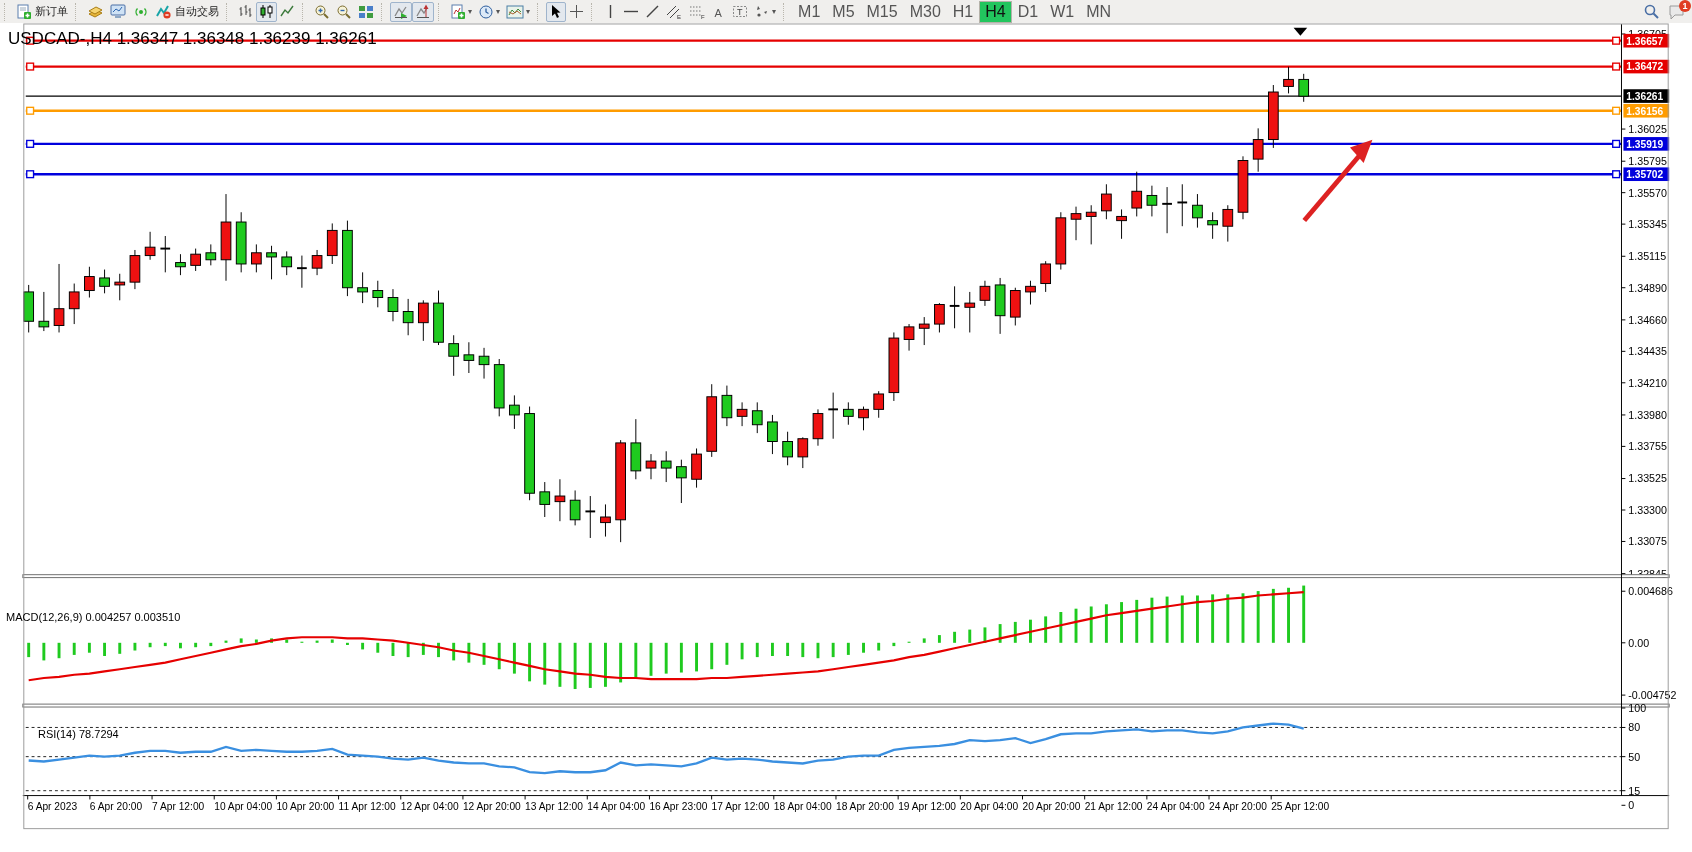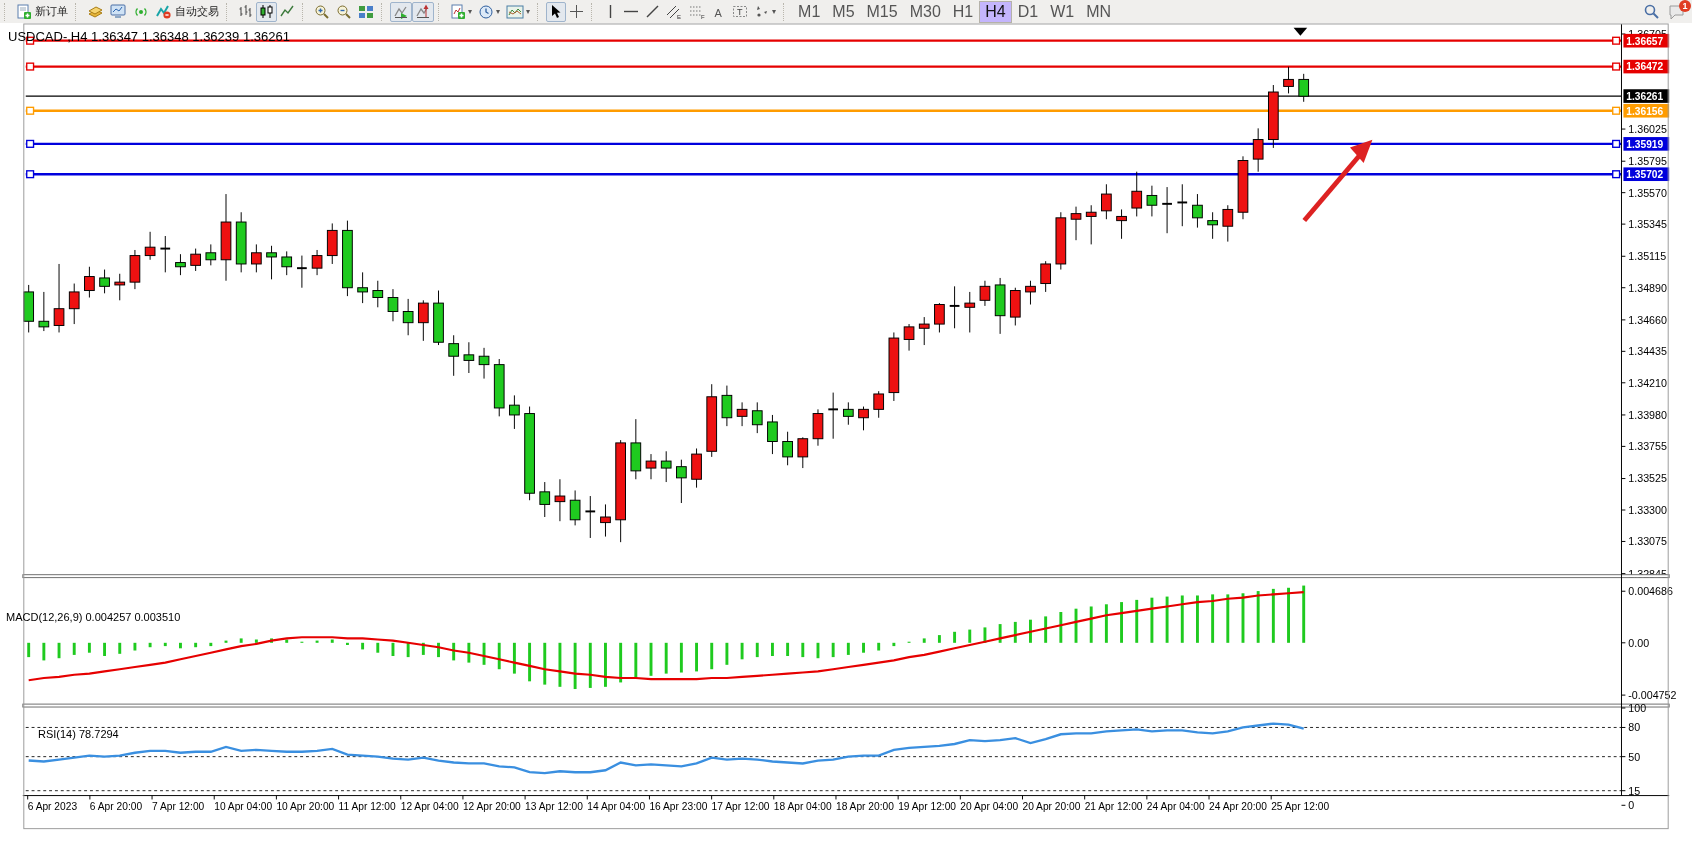--- a/index.html
+++ b/index.html
@@ -4,29 +4,29 @@
 <style>
   html,body{margin:0;padding:0;background:#fff;}
   body{width:1692px;height:852px;position:relative;font-family:"Liberation Sans",sans-serif;overflow:hidden;}
   
   .toolbar{position:absolute;left:0;top:0;width:1692px;height:23px;background:#f0efed;border-bottom:1px solid #c9c6bd;display:flex;align-items:center;font-size:11px;color:#333;}
   .tb-sep{width:5px;height:18px;border-left:1px dotted #b9b6ad;margin:0 3px 0 4px;}
   .tb-btn{height:20px;min-width:20px;display:flex;align-items:center;justify-content:center;padding:0 2px;border:1px solid transparent;border-radius:2px;box-sizing:border-box;}
   .tb-btn.pressed{background:#e3e8ee;border:1px solid #9fb4cc;}
   .tb-btn .lbl{margin-left:3px;color:#222;}
   .tf{font-size:16px;color:#555;padding:0 5px;height:20px;display:flex;align-items:center;border:1px solid transparent;}
-  .tf.active{background:#c4b5fd;border:1px solid #b5b2a9;color:#111;}
+  .tf.active{background:#22c55e;border:1px solid #b5b2a9;color:#111;}
   .tb-right{margin-left:auto;display:flex;align-items:center;margin-right:6px;gap:8px;}
   .badge{position:absolute;right:-5px;top:-4px;background:#e03c22;color:#fff;border-radius:7px;font-size:9px;min-width:12px;height:12px;line-height:12px;text-align:center;font-weight:bold;}
   svg.icon{display:block;}
   
   .chartwin{position:absolute;left:0;top:23px;width:1692px;height:829px;background:#fff;}
   #plot{position:absolute;left:0;top:0;}
   .overlay-label{position:absolute;font-size:11px;color:#000;white-space:pre;}
-  #chart-title{left:8px;top:6px;font-size:13px;}
+  #chart-title{left:8px;top:6px;font-size:17px;}
   #macd-label{left:6px;top:572px;margin-top:16px;}
   #rsi-label{left:6px;top:705px;padding-left:32px;}
 </style>
 </head>
 <body>
 
 <div class="toolbar">
   <div class="tb-sep"></div>
   <div class="tb-btn">
     <svg class="icon" width="16" height="16" viewBox="0 0 16 16">

